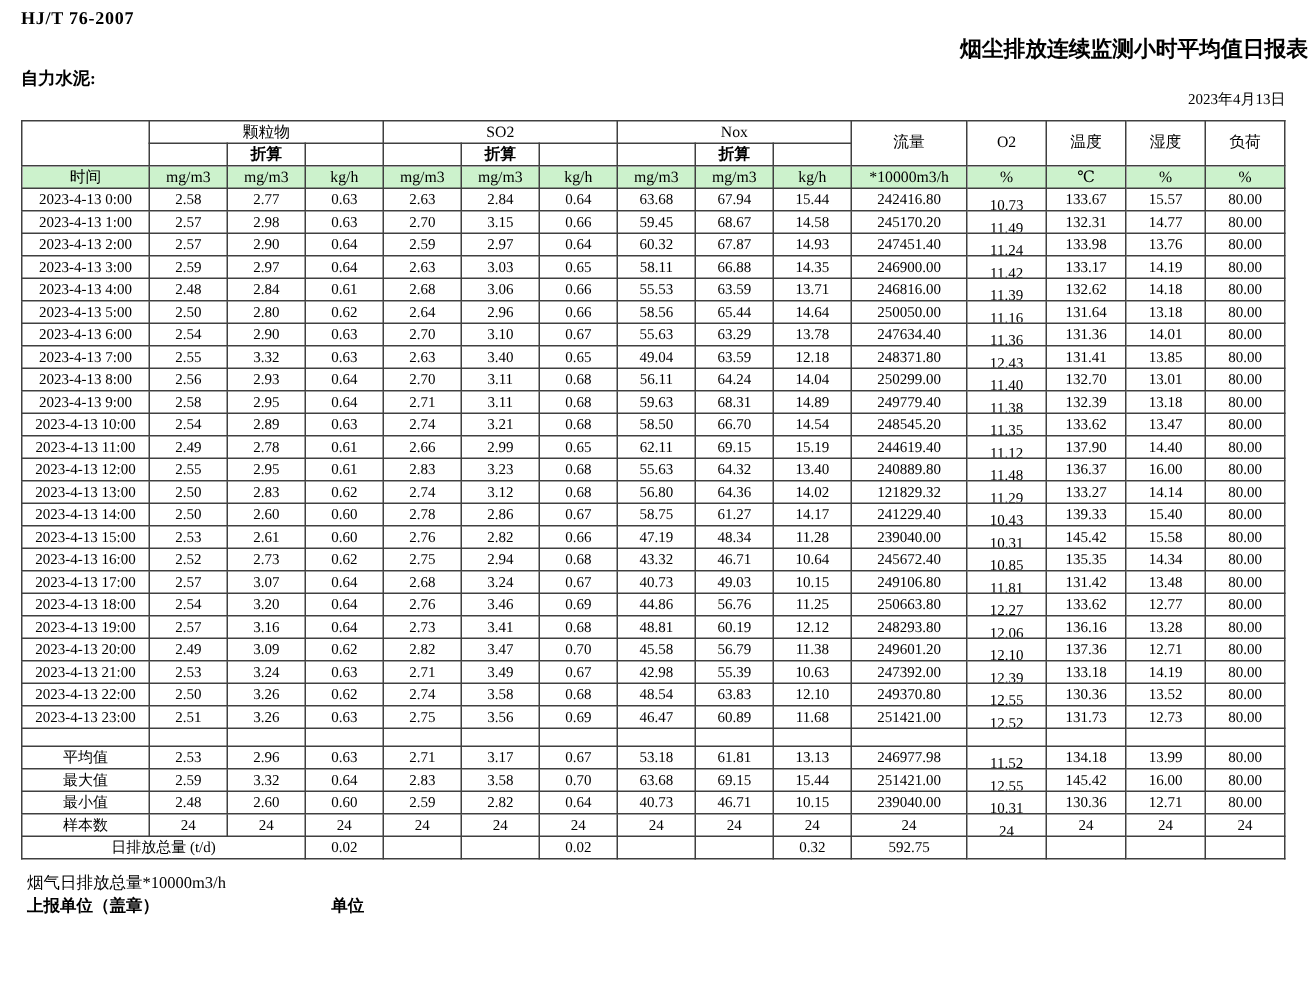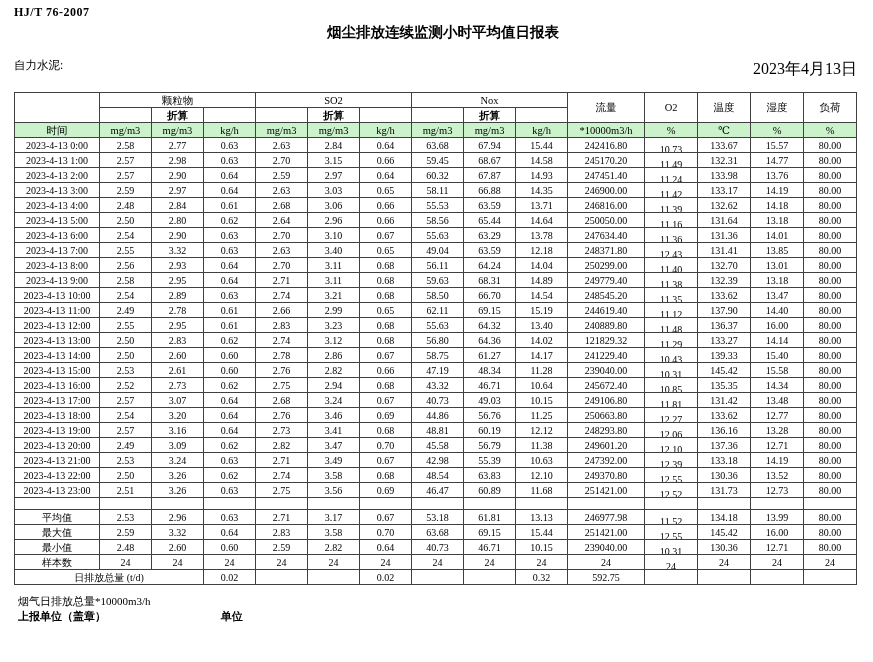--- a/index.html
+++ b/index.html
@@ -7,23 +7,23 @@
   body {
     width: 873px; height: 662px;
     background: #ffffff;
     color: #000;
     font-family: "Liberation Serif", "DejaVu Serif", serif;
     position: relative;
     overflow: hidden;
   }
   .doc { padding: 5px 1px 0 14px; }
   .std-code { font-weight: bold; font-size: 12px; letter-spacing: 0.5px; }
-  .title { text-align: center; font-weight: bold; font-size: 14.5px; margin-top: 3px; }
-  .org-line { font-weight: normal; font-size: 11.5px; margin-top: 16px; line-height: 14px; }
-  .date-line { position: absolute; top: 59px; right: 16px; font-size: 16px; }
+  .title { text-align: right; font-weight: bold; font-size: 14.5px; margin-top: 3px; }
+  .org-line { font-weight: bold; font-size: 11.5px; margin-top: 4px; line-height: 14px; }
+  .date-line { position: absolute; top: 59px; right: 16px; font-size: 10px; }
 
   table.report {
     border-collapse: collapse;
     table-layout: fixed;
     width: 842px;
     margin-top: 20px;
     font-size: 10px;
   }
   table.report td {
     border: 1px solid #404040;

